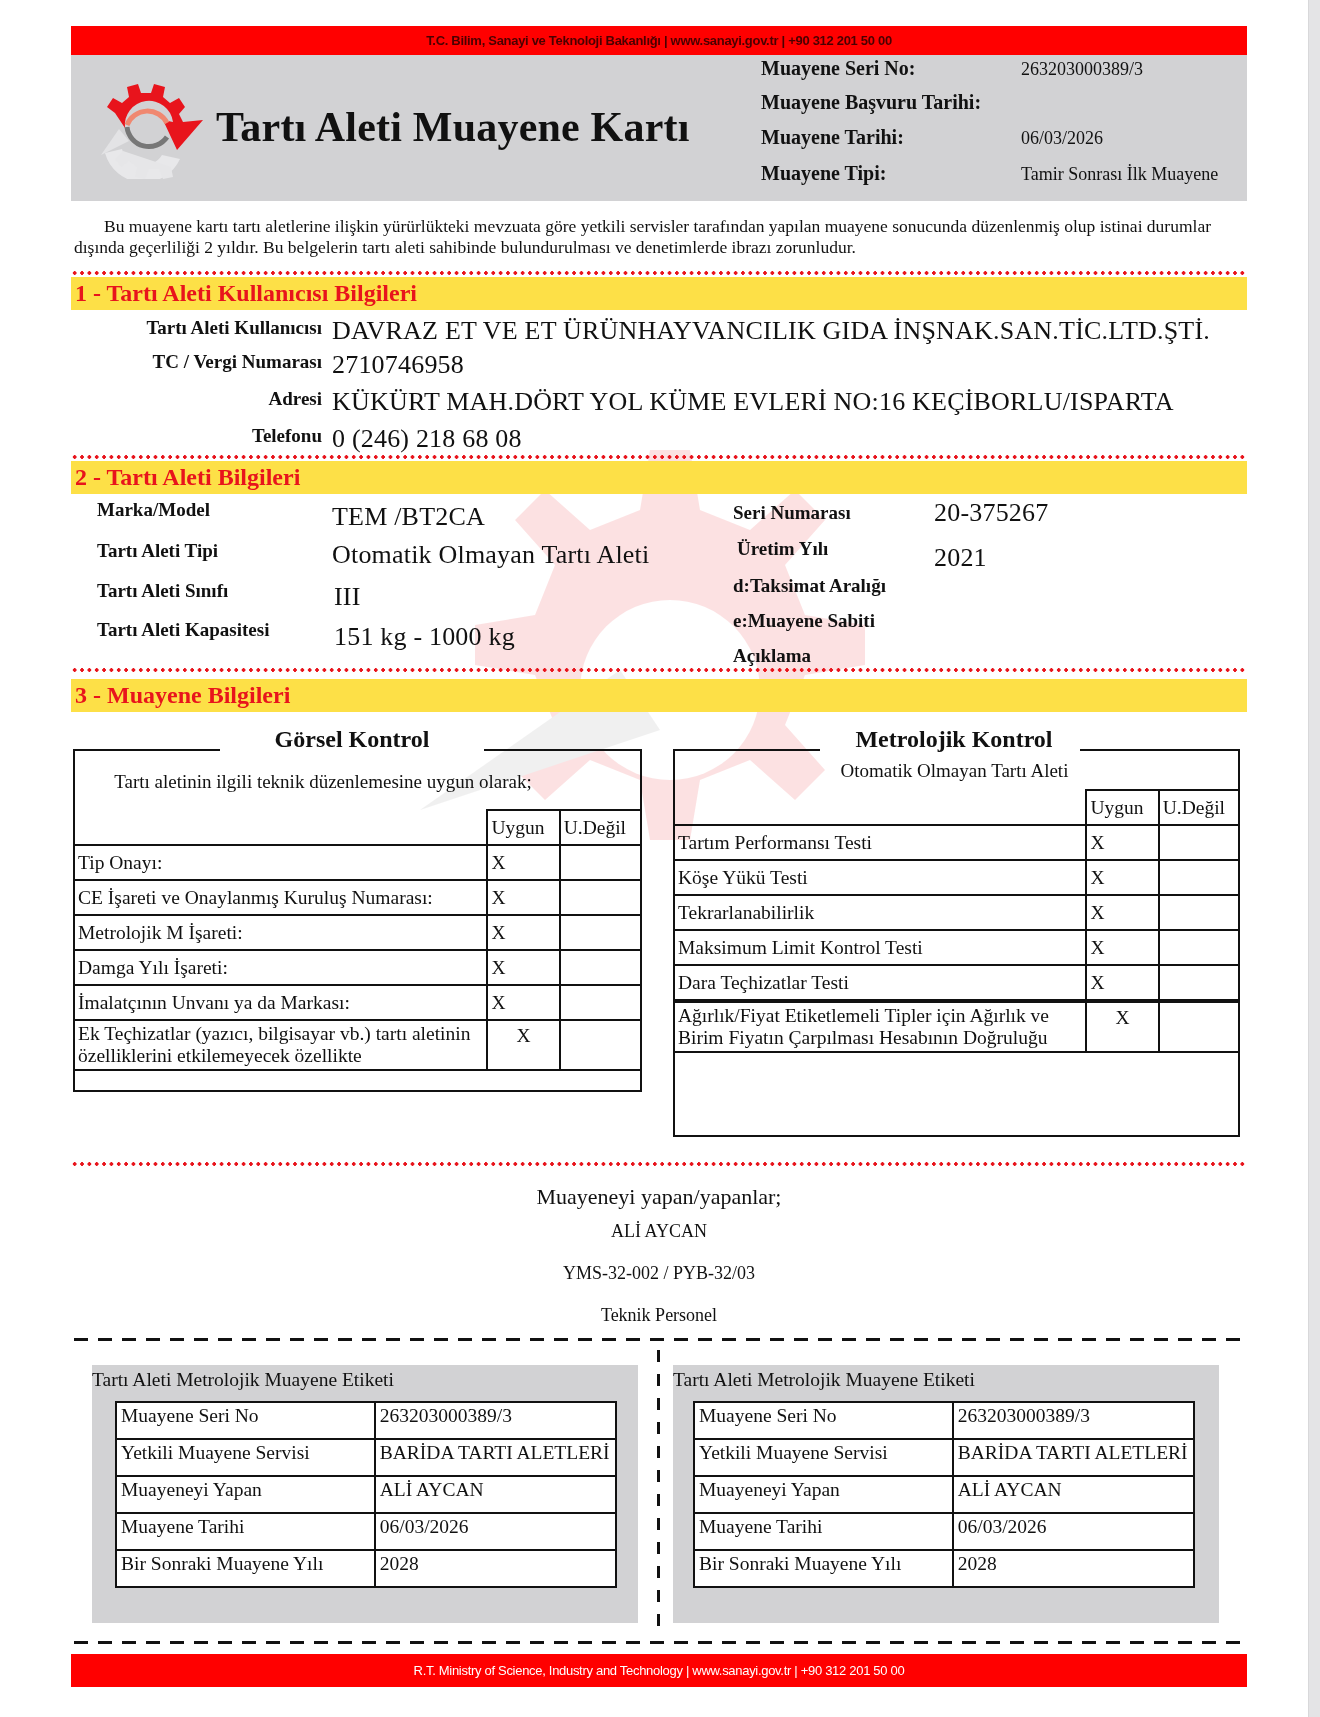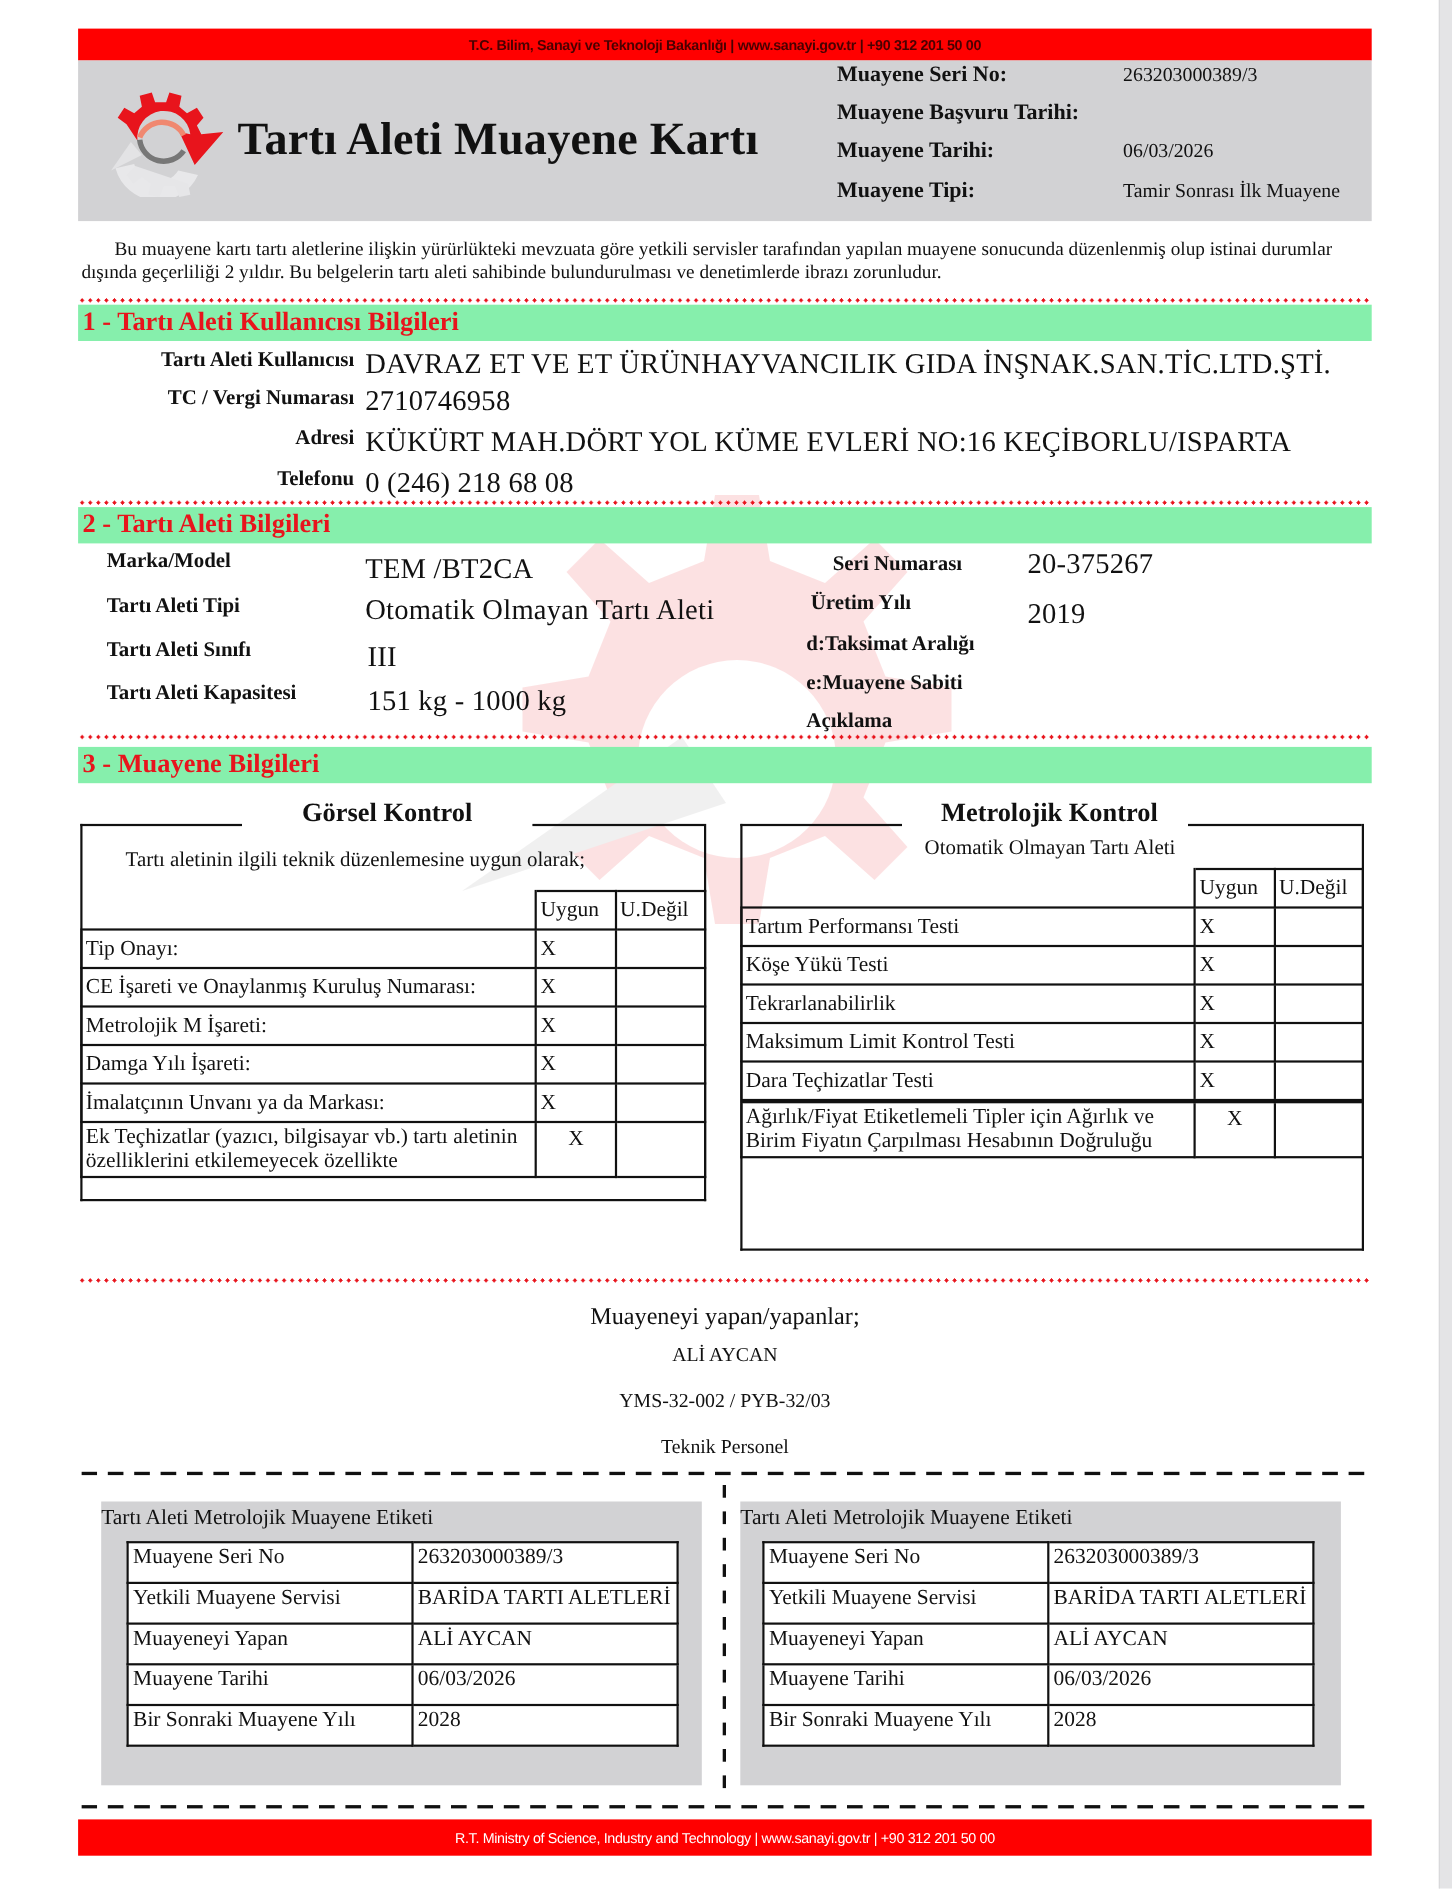--- a/index.html
+++ b/index.html
@@ -23,21 +23,21 @@
   .title { position: absolute; left: 145px; top: 48px; font-size: 42px; font-weight: bold; letter-spacing: 0.2px; white-space: nowrap; }
   .hdr-row { position: absolute; left: 690px; font-size: 20px; white-space: nowrap; }
   .hdr-label { font-weight: bold; display: inline-block; width: 260px; }
   .hdr-value { font-size: 18px; }
 
   .intro { position: absolute; left: 74px; top: 216px; width: 1170px; font-size: 17.5px; line-height: 21px; text-indent: 30px; }
 
   .dotline { position: absolute; left: 71px; width: 1176px; height: 4px;
     background-image: radial-gradient(circle, #e8141c 1.6px, transparent 1.8px);
     background-size: 7.35px 4px; }
-  .section-bar { position: absolute; left: 71px; width: 1176px; height: 33px; background: #86efac; }
+  .section-bar { position: absolute; left: 71px; width: 1176px; height: 33px; background: #fde047; }
   .section-title { position: absolute; left: 4px; top: 3px; color: #e8141c; font-size: 24px; font-weight: bold; white-space: nowrap; }
 
   .lbl-r { position: absolute; font-weight: bold; font-size: 19px; text-align: right; white-space: nowrap; }
   .val { position: absolute; font-size: 26px; white-space: nowrap; letter-spacing: 0.2px; }
   .lbl { position: absolute; font-weight: bold; font-size: 19px; white-space: nowrap; }
 
   
   .watermark { position: absolute; left: 300px; top: 390px; width: 700px; height: 600px; opacity: 0.12; pointer-events: none; }
 
   
@@ -128,24 +128,24 @@
 
 <div class="lbl" style="left:97px; top:499px;">Marka/Model</div>
 <div class="val" style="left:332px; top:502px;">TEM /BT2CA</div>
 <div class="lbl" style="left:97px; top:540px;">Tartı Aleti Tipi</div>
 <div class="val" style="left:332px; top:540px;">Otomatik Olmayan Tartı Aleti</div>
 <div class="lbl" style="left:97px; top:580px;">Tartı Aleti Sınıfı</div>
 <div class="val" style="left:334px; top:582px;">III</div>
 <div class="lbl" style="left:97px; top:619px;">Tartı Aleti Kapasitesi</div>
 <div class="val" style="left:334px; top:622px;">151 kg - 1000 kg</div>
 
-<div class="lbl" style="left:733px; top:502px;margin-left:24px;">Seri Numarası</div>
+<div class="lbl" style="left:733px; top:502px;">Seri Numarası</div>
 <div class="val" style="left:934px; top:498px;">20-375267</div>
 <div class="lbl" style="left:737px; top:538px;">Üretim Yılı</div>
-<div class="val" style="left:934px; top:543px;">2019</div>
+<div class="val" style="left:934px; top:543px;">2021</div>
 <div class="lbl" style="left:733px; top:575px;">d:Taksimat Aralığı</div>
 <div class="lbl" style="left:733px; top:610px;">e:Muayene Sabiti</div>
 <div class="lbl" style="left:733px; top:645px;">Açıklama</div>
 
 <div class="dotline" style="top:668px;"></div>
 <div class="section-bar" style="top:679px;">
   <div class="section-title">3 - Muayene Bilgileri</div>
 </div>
 
 <div class="frame" style="left:73px; top:749px; width:565px; height:341px;"></div>

